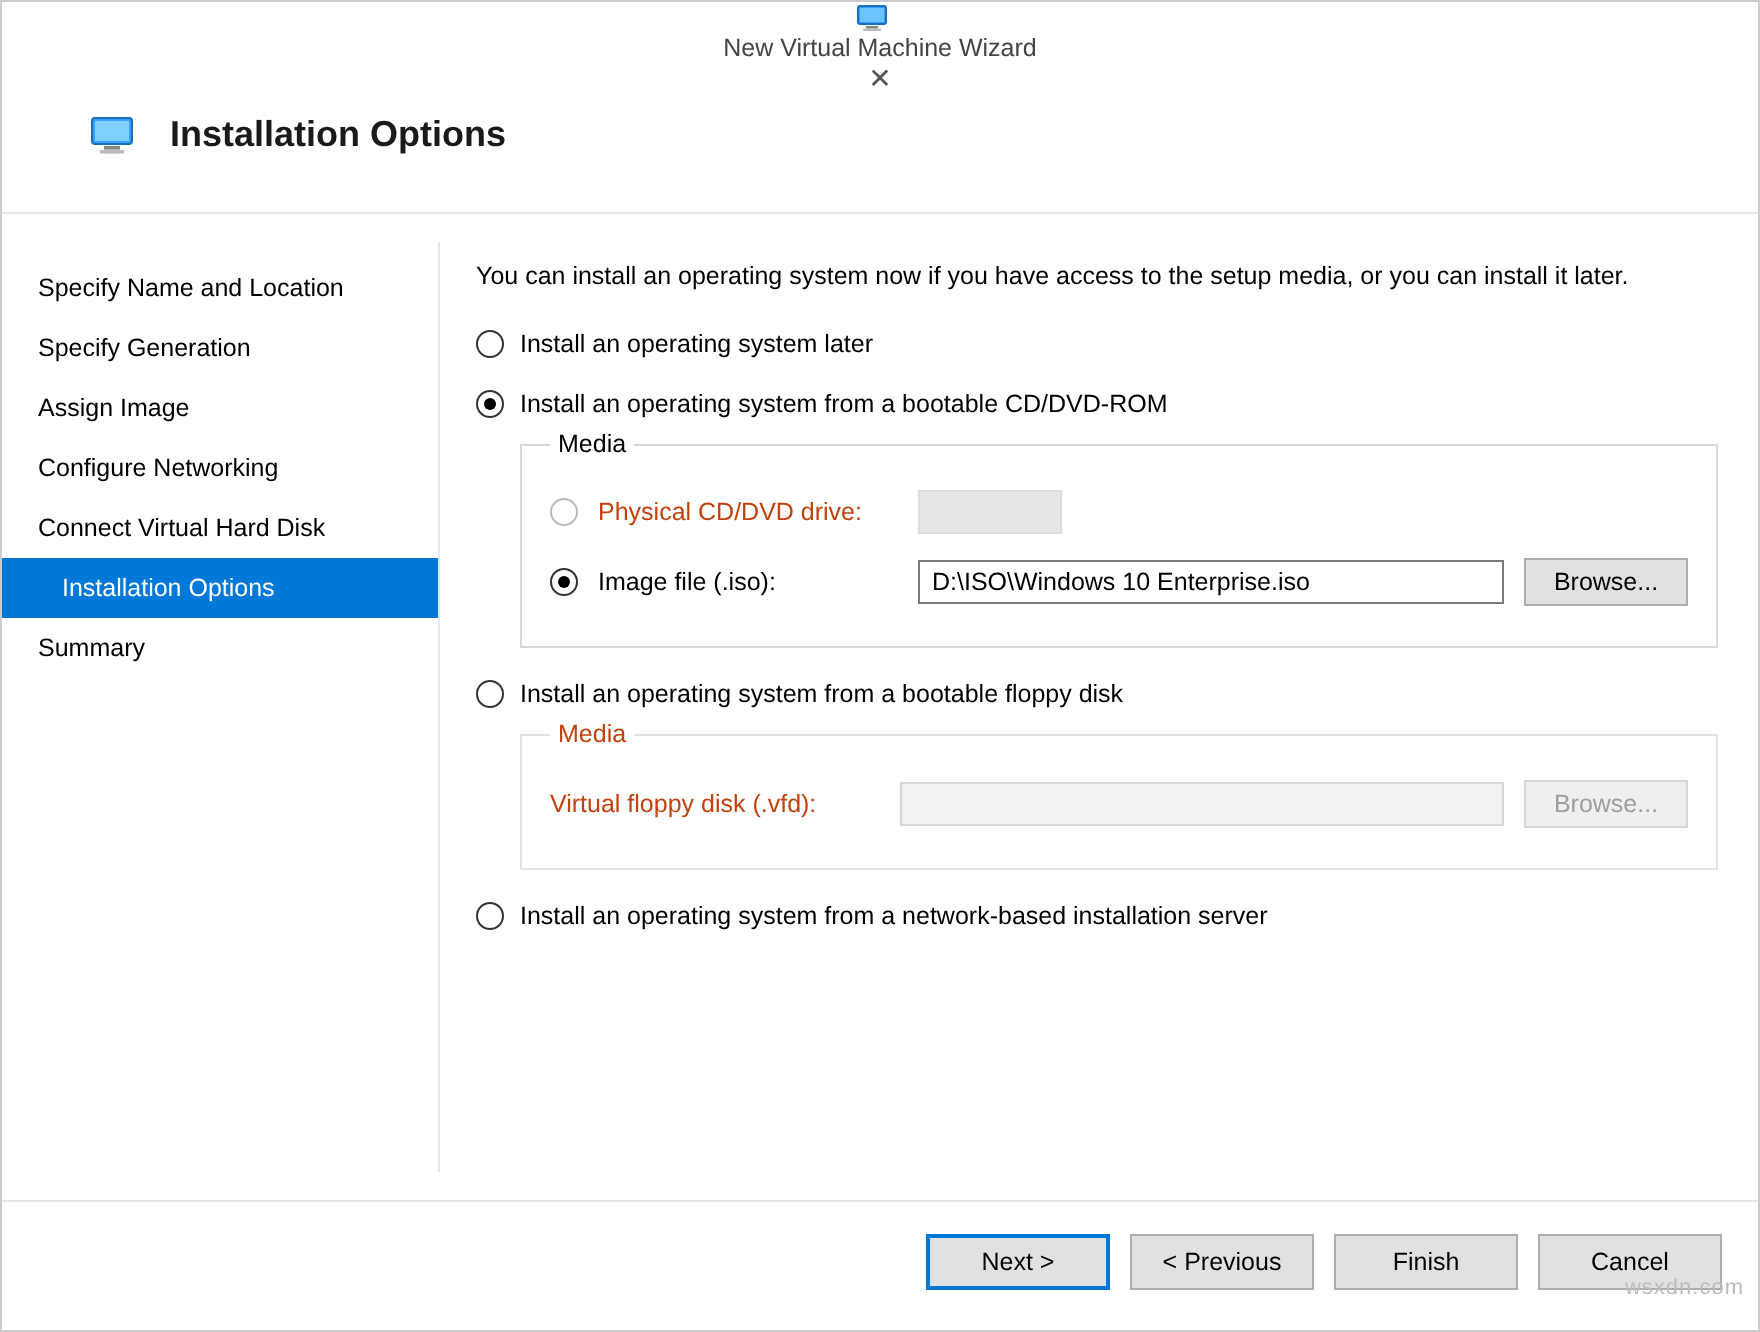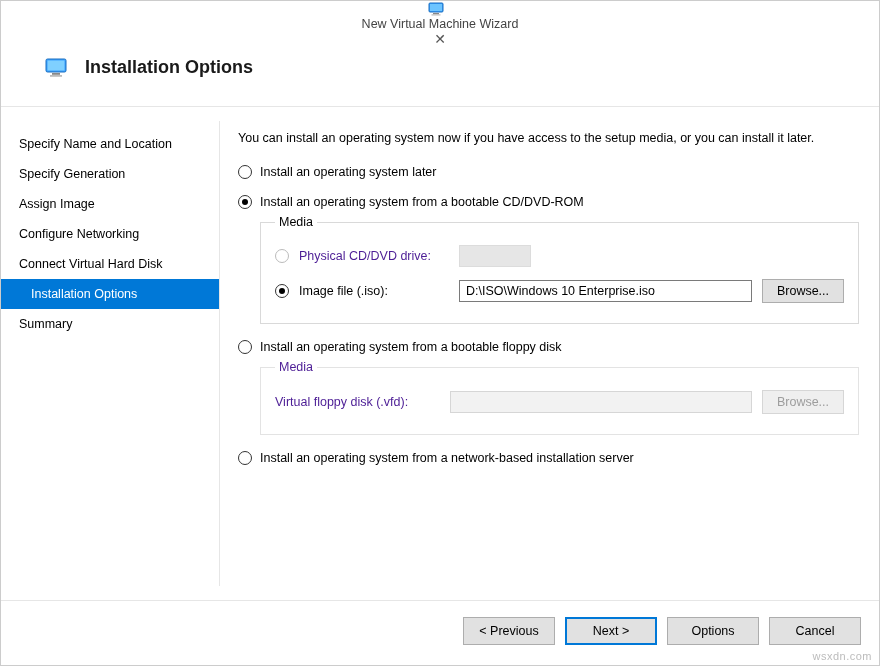--- a/index.html
+++ b/index.html
@@ -137,25 +137,25 @@
   .btn.disabled { color: #9d9d9d; border-color: #d6d6d6; background: #efefef; cursor: default; }
   .footer {
     border-top: 1px solid #e6e6e6;
     padding: 16px 18px 20px 0;
     display: flex;
     justify-content: flex-end;
     gap: 10px;
   }
   .footer .btn { min-width: 92px; height: 28px; }
   .footer .btn.primary { border: 2px solid #0078d7; background: #e1e1e1; }
-  .disabled-text { color: #4c1d95; }
+  .disabled-text { color: #c2410c; }
   .watermark {
     position: fixed;
     right: 8px;
-    bottom: 4px;
+    bottom: 16px;
     color: #bcbcbc;
     font-size: 11px;
     letter-spacing: .5px;
   }
 </style>
 </head>
 <body>
 
 <div class="window">
 
@@ -243,21 +243,21 @@
       </fieldset>
 
       <div class="option-row" style="margin-top:6px;">
         <span class="radio"></span>
         <span>Install an operating system from a network-based installation server</span>
       </div>
     </div>
   </div>
 
   <div class="footer">
+    <button class="btn primary">Next &gt;</button>
     <button class="btn">&lt; Previous</button>
-    <button class="btn primary">Next &gt;</button>
-    <button class="btn">Options</button>
+    <button class="btn">Finish</button>
     <button class="btn">Cancel</button>
   </div>
 
 </div>
 
 <div class="watermark">wsxdn.com</div>
 
 </body></html>

